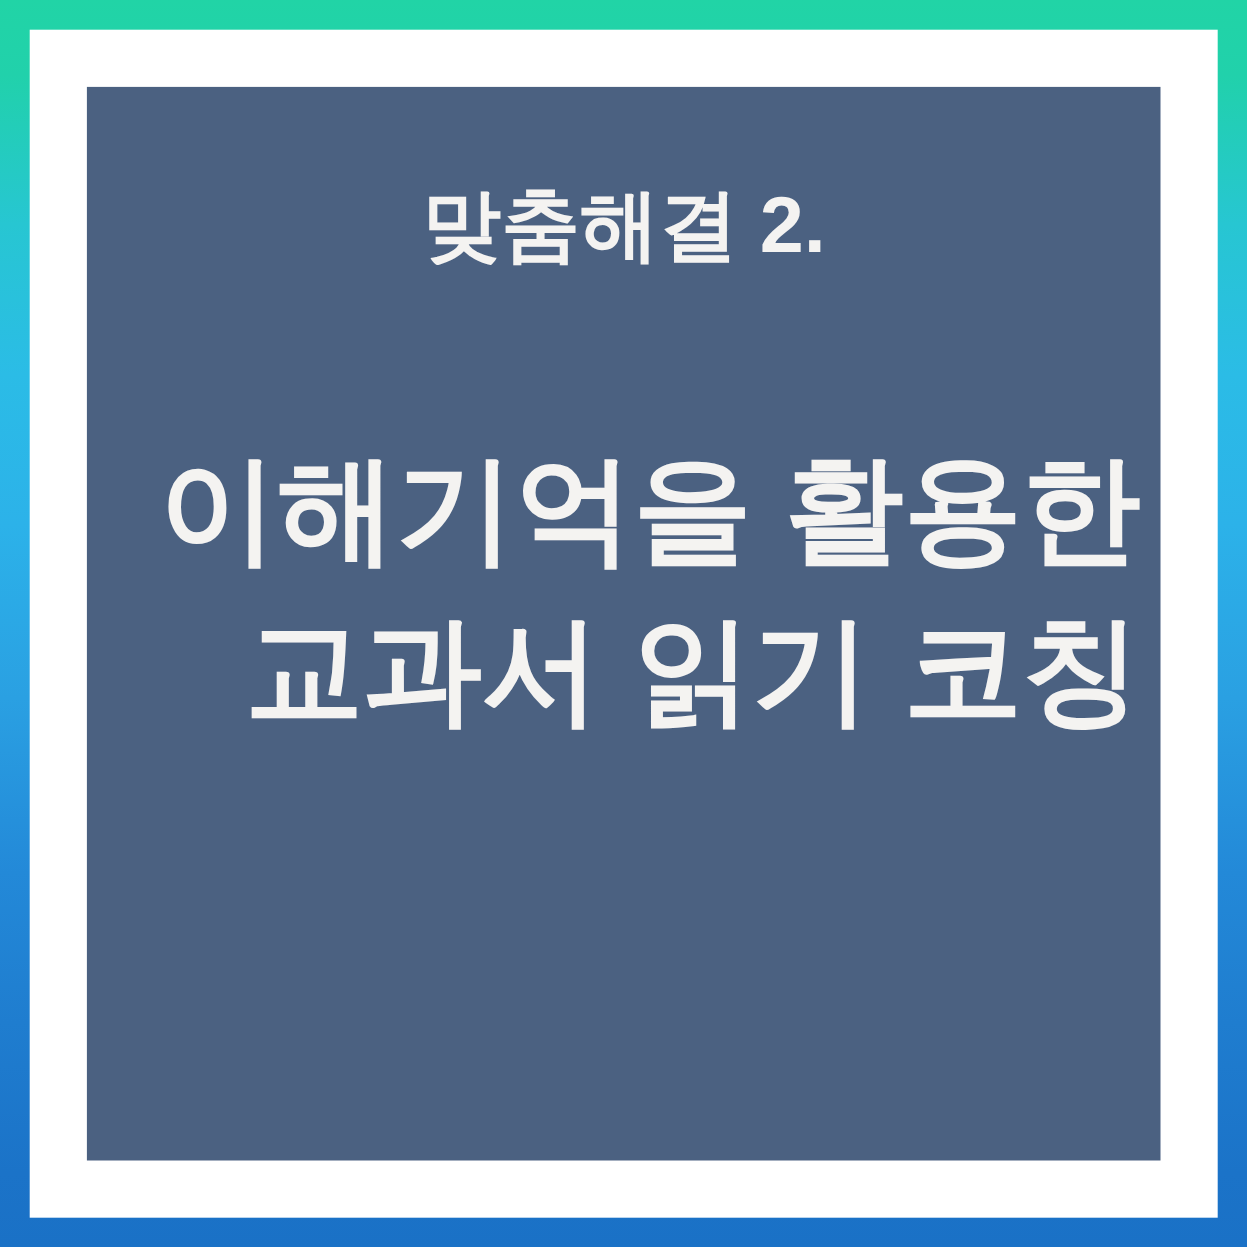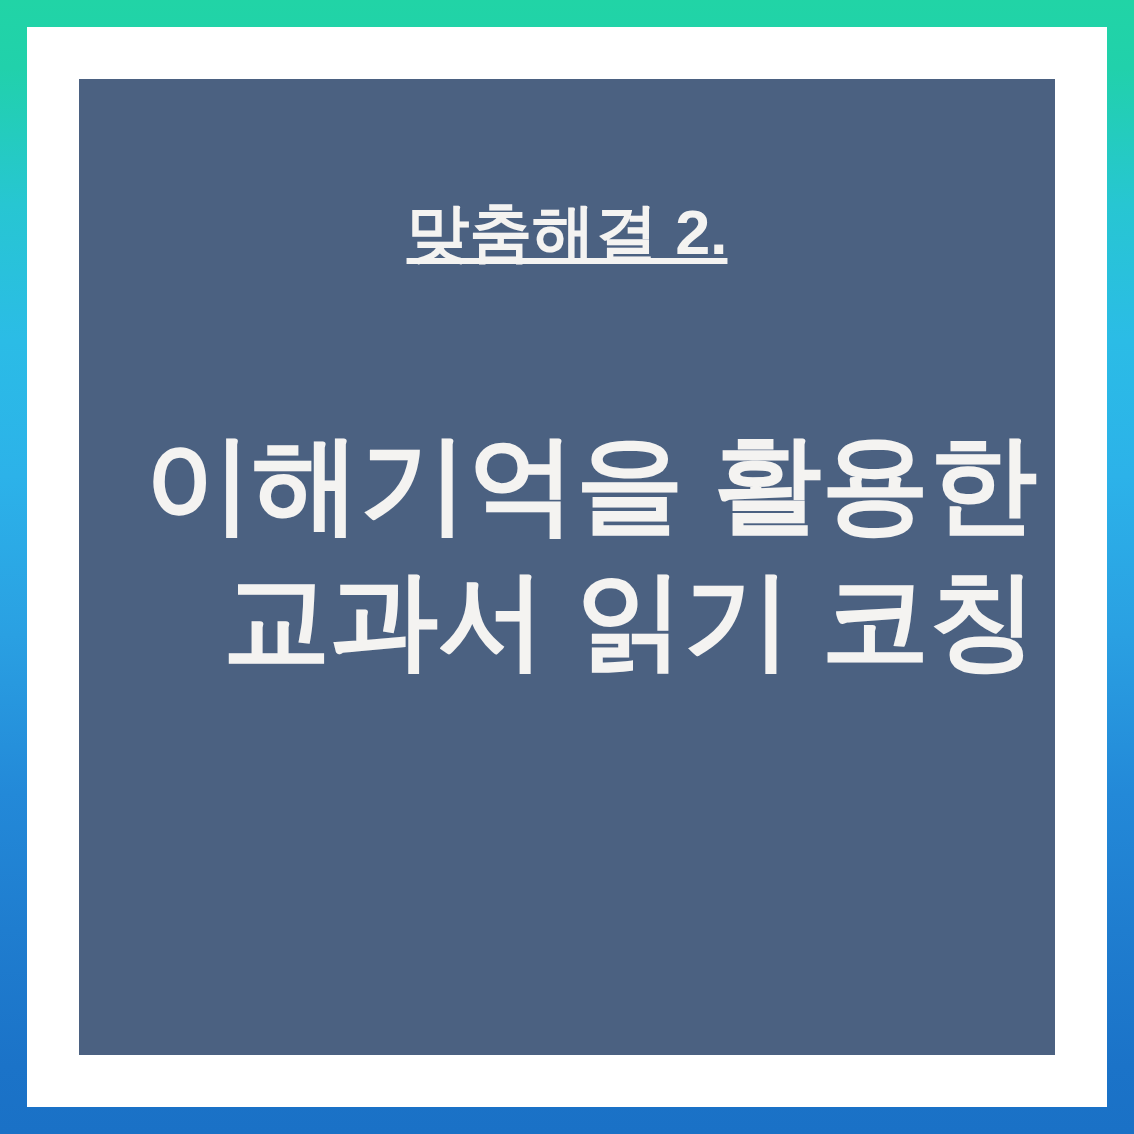--- a/index.html
+++ b/index.html
@@ -61,41 +61,40 @@
     width: 100%;
     box-sizing: border-box;
     padding: 0 18px;
     text-align: center;
     color: #f4f3f1;
     font-weight: 700;
     letter-spacing: -0.01em;
   }
 
   .line-primary {
-    margin-top: 116px;
-    font-size: 63px;
+    margin-top: 84px;
+    font-size: 72px;
     line-height: 1.18;
     white-space: nowrap;
-    text-decoration: underline;
   }
 
   .spacer-line {
     height: 150px;
   }
 
   .line-secondary,
   .line-tertiary {
     font-size: 108px;
     line-height: 1.2;
     white-space: nowrap;
     text-align: right;
   }
 
   .line-tertiary {
-    margin-top: 6px;
+    margin-top: 16px;
   }
 </style>
 </head>
 <body>
 
 <div id="poster">
 
   <div class="white-frame">
 
     <div class="slate-panel">

